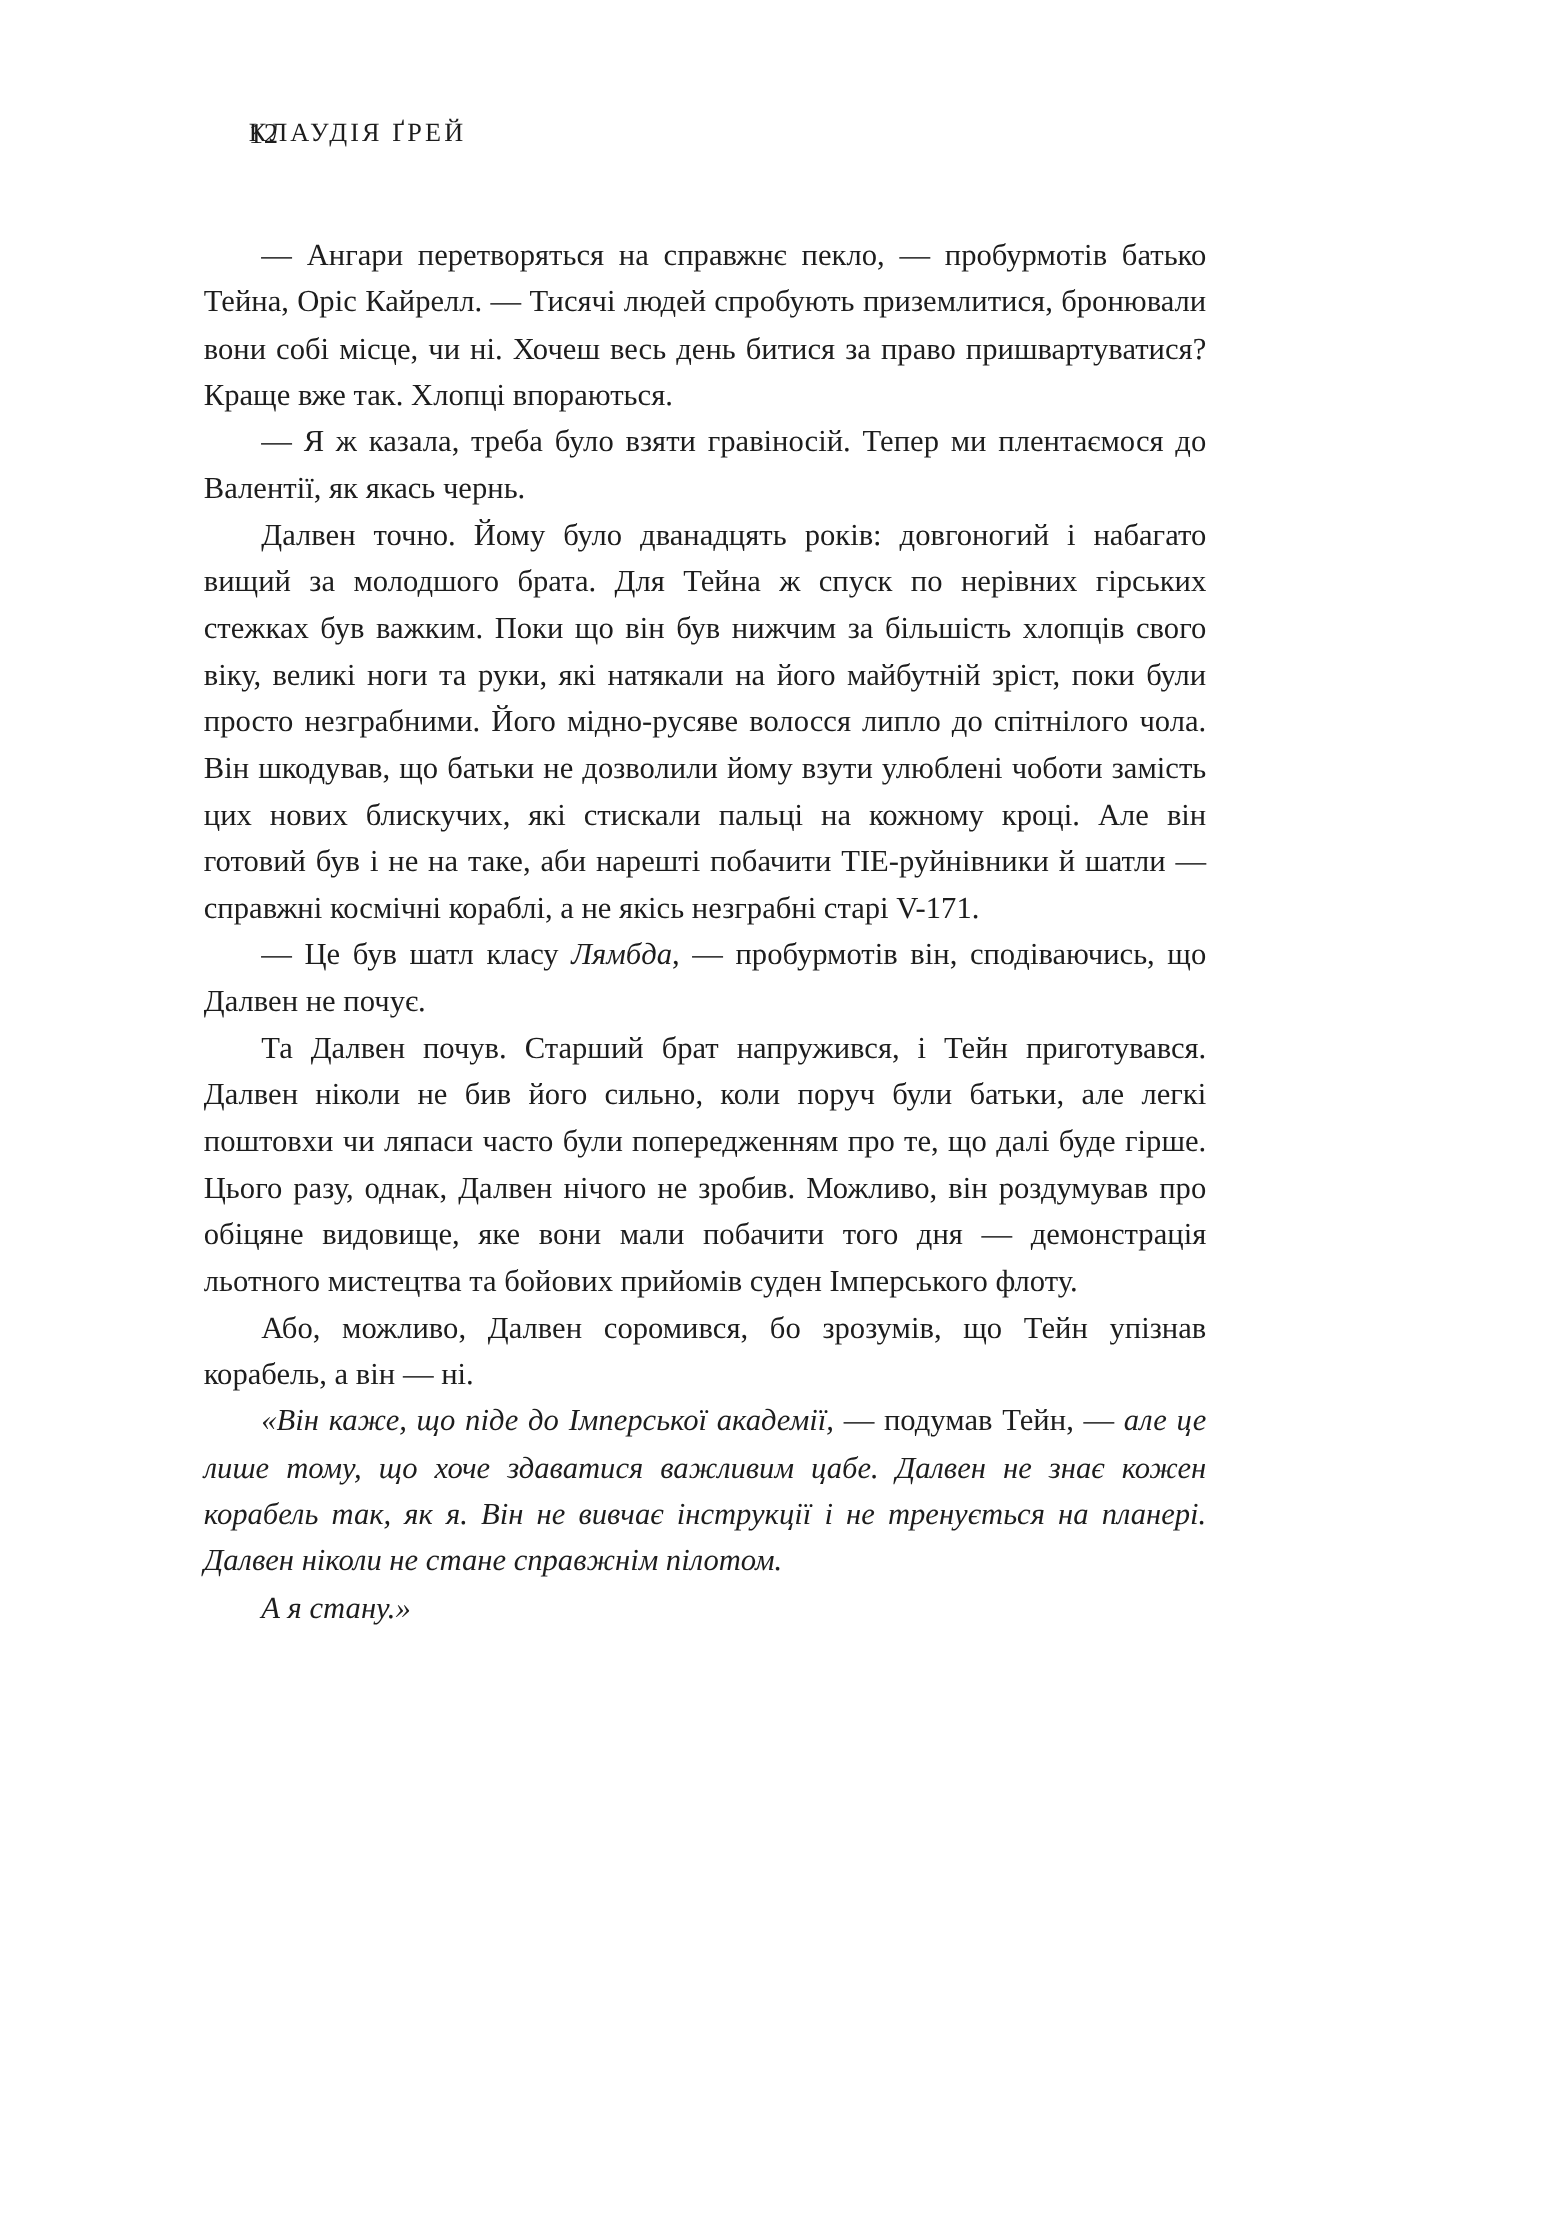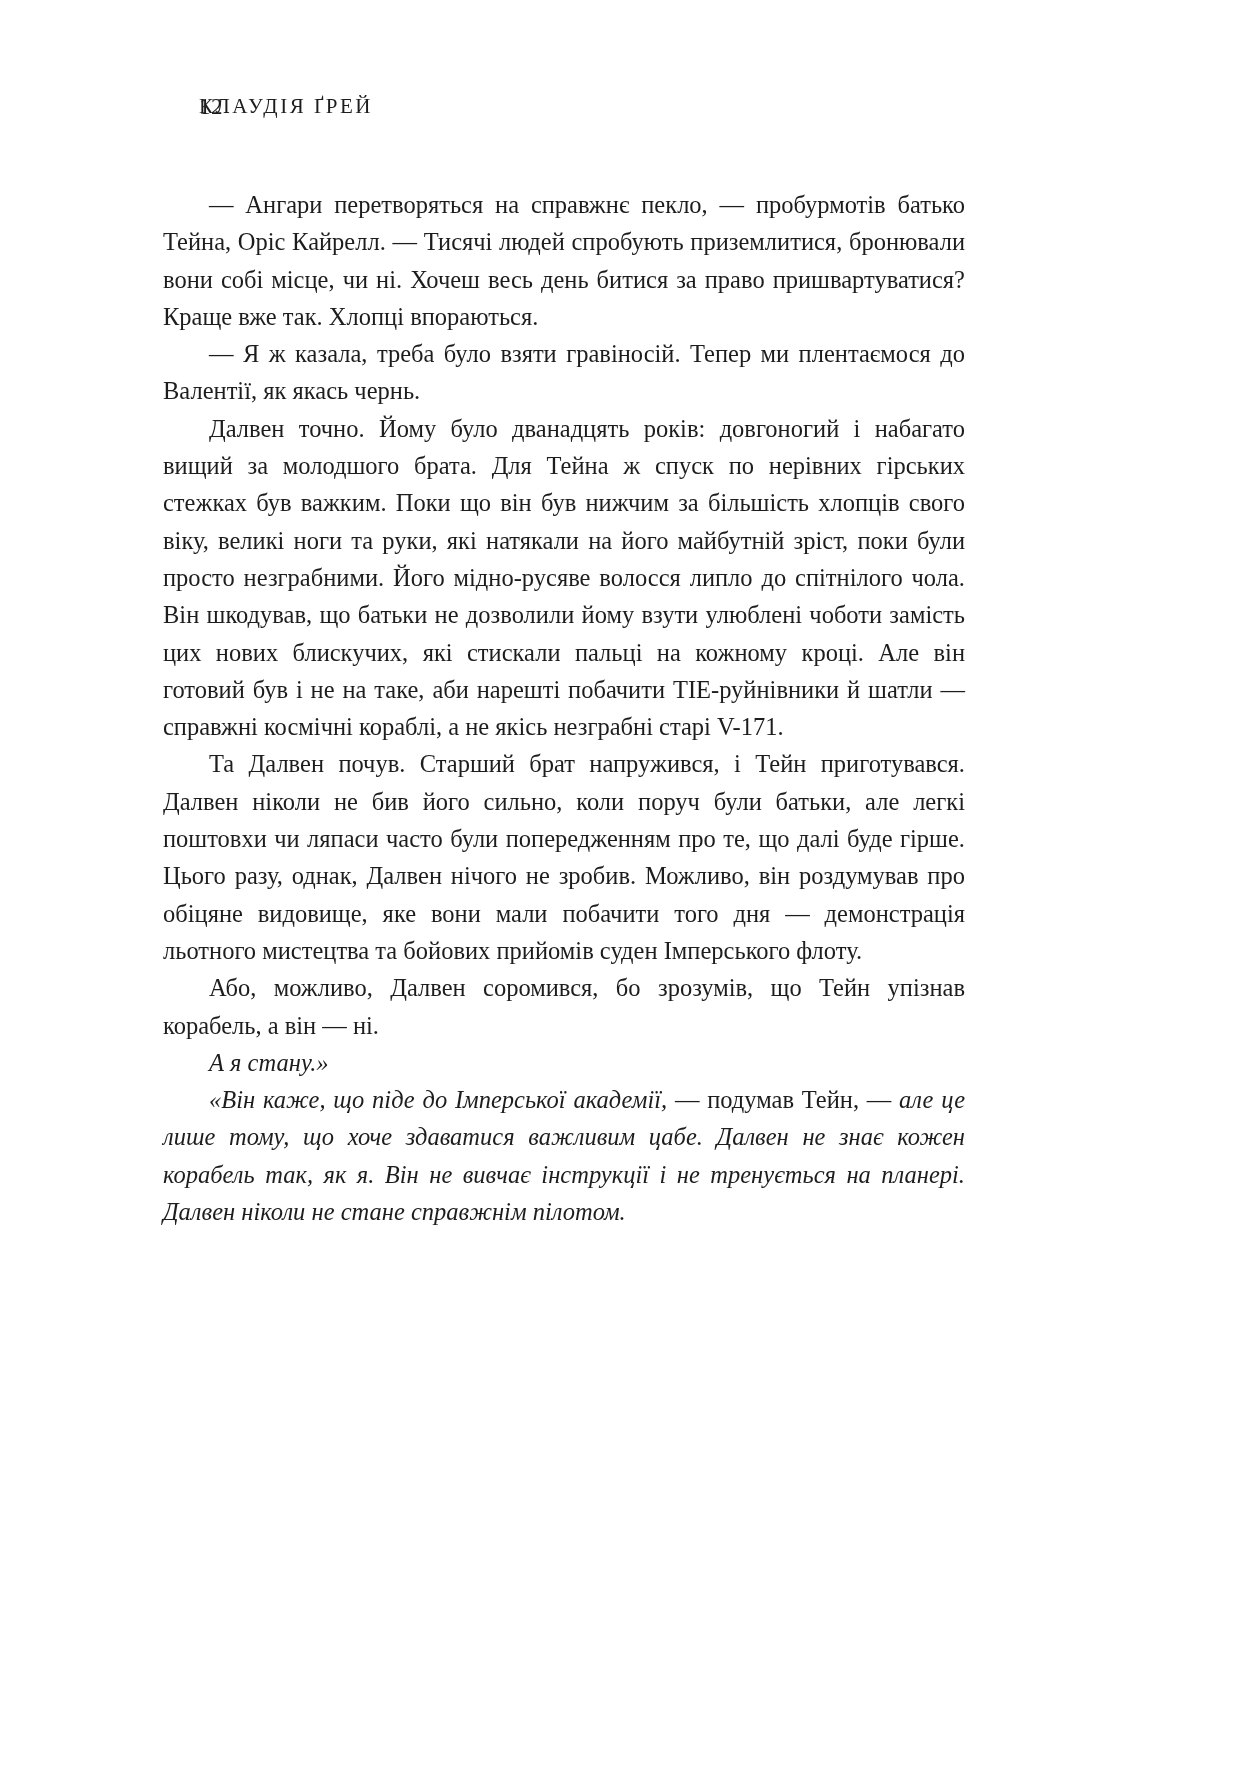--- a/index.html
+++ b/index.html
@@ -59,18 +59,19 @@
 
 <div class="page">
   <div class="header">
     <span class="page-number">12</span>
     <div class="running-header">КЛАУДІЯ ҐРЕЙ</div>
   </div>
   <div class="text-block">
       <p class="para"><span class="">— Ангари перетворяться на справжнє пекло, — пробурмотів батько Тейна, Оріс Кайрелл. — Тисячі людей спробують приземлитися, бронювали вони собі місце, чи ні. Хочеш весь день битися за право пришвартуватися? Краще вже так. Хлопці впораються.</span></p>
       <p class="para"><span class="">— Я ж казала, треба було взяти гравіносій. Тепер ми плентаємося до Валентії, як якась чернь.</span></p>
       <p class="para"><span class="">Далвен точно. Йому було дванадцять років: довгоногий і набагато вищий за молодшого брата. Для Тейна ж спуск по нерівних гірських стежках був важким. Поки що він був нижчим за більшість хлопців свого віку, великі ноги та руки, які натякали на його майбутній зріст, поки були просто незграбними. Його мідно-русяве волосся липло до спітнілого чола. Він шкодував, що батьки не дозволили йому взути улюблені чоботи замість цих нових блискучих, які стискали пальці на кожному кроці. Але він готовий був і не на таке, аби нарешті побачити TIE-руйнівники й шатли — справжні космічні кораблі, а не якісь незграбні старі V-171.</span></p>
+      <p class="para"><span class="">— Це був шатл класу </span><span class="italic">Лямбда</span><span class="">, — пробурмотів він, сподіваючись, що Далвен не почує.</span></p>
       <p class="para"><span class="">Та Далвен почув. Старший брат напружився, і Тейн приготувався. Далвен ніколи не бив його сильно, коли поруч були батьки, але легкі поштовхи чи ляпаси часто були попередженням про те, що далі буде гірше. Цього разу, однак, Далвен нічого не зробив. Можливо, він роздумував про обіцяне видовище, яке вони мали побачити того дня — демонстрація льотного мистецтва та бойових прийомів суден Імперського флоту.</span></p>
       <p class="para"><span class="">Або, можливо, Далвен соромився, бо зрозумів, що Тейн упізнав корабель, а він — ні.</span></p>
+      <p class="para"><span class="italic">«Він каже, що піде до Імперської академії, </span><span class="">— подумав Тейн, — </span><span class="italic">але це лише тому, що хоче здаватися важливим цабе. Далвен не знає кожен корабель так, як я. Він не вивчає інструкції і не тренується на планері. Далвен ніколи не стане справжнім пілотом.</span></p>
       <p class="para"><span class="italic">А я стану.»</span></p>
-      <p class="para"><span class="italic">«Він каже, що піде до Імперської академії, </span><span class="">— подумав Тейн, — </span><span class="italic">але це лише тому, що хоче здаватися важливим цабе. Далвен не знає кожен корабель так, як я. Він не вивчає інструкції і не тренується на планері. Далвен ніколи не стане справжнім пілотом.</span></p>
     </div>
 </div>
 
 </body></html>

